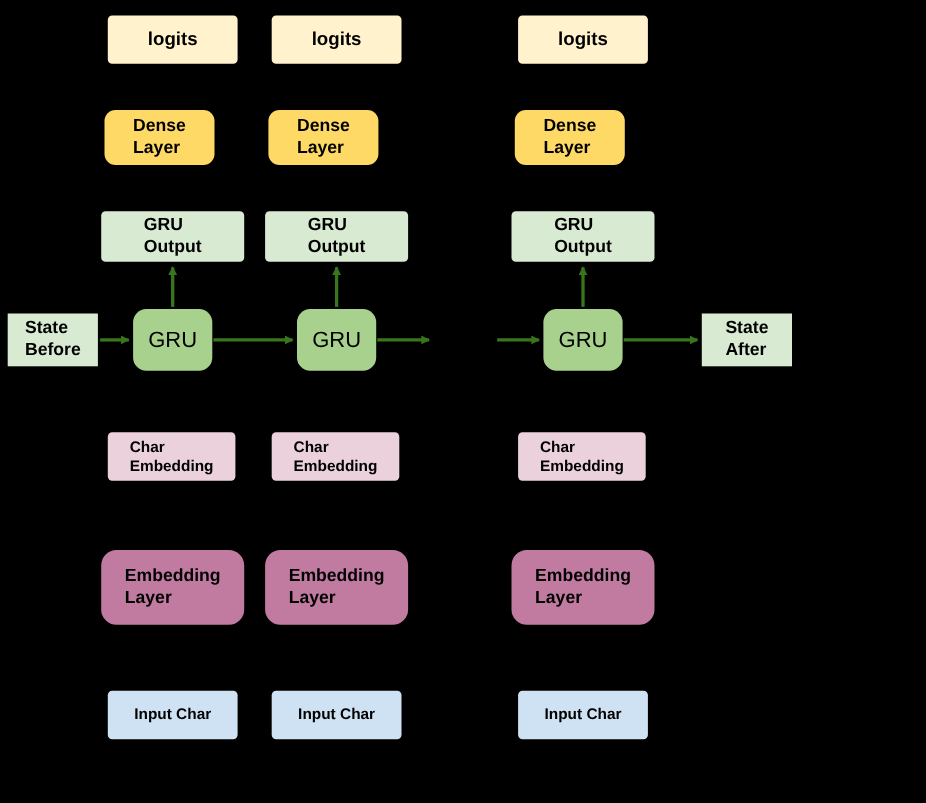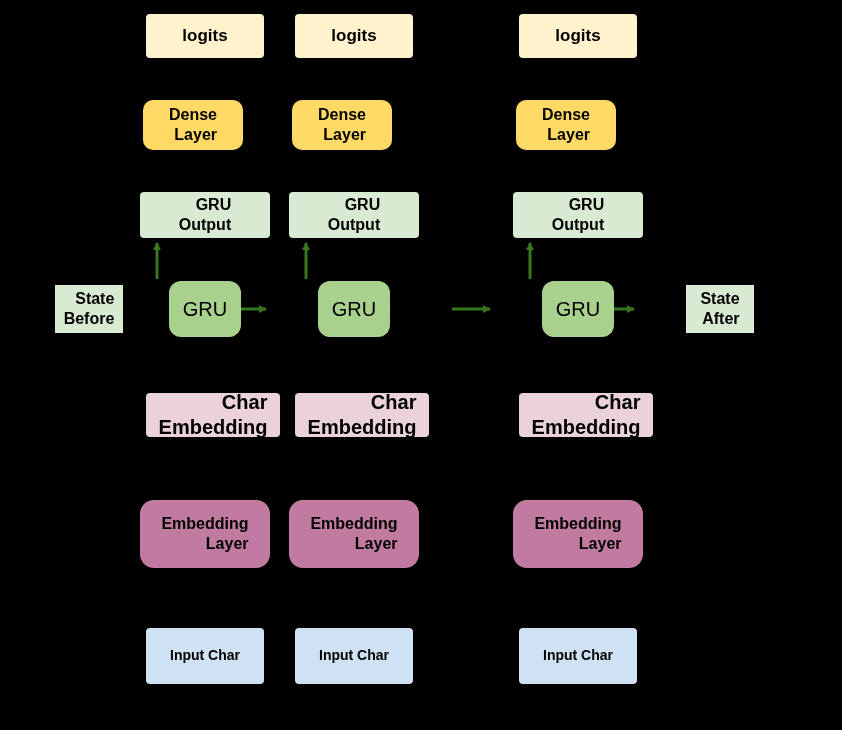--- a/index.html
+++ b/index.html
@@ -39,27 +39,26 @@
     stroke-width: 3;
   }
   .arrow-head {
     fill: var(--arrow, #38761d);
   }
   .box {
     position: absolute;
     display: flex;
     align-items: center;
     justify-content: center;
-    text-align: right;
+    text-align: left;
     color: var(--text, #000);
     font-weight: bold;
     white-space: pre-line;
     box-sizing: border-box;
     line-height: 1.25;
-    margin-left: 48px;
   }
   .logits-box {
     width: 118px; height: 44px;
     background: var(--logits-bg);
     border-radius: 4px;
     font-size: 17px;
   }
   .dense-box {
     width: 100px; height: 50px;
     background: var(--dense-bg);
@@ -73,38 +72,38 @@
     font-size: 16px;
   }
   .gru-box {
     width: 72px; height: 56px;
     background: var(--gru-bg);
     border-radius: 12px;
     font-size: 20px;
     font-weight: normal;
   }
   .state-box {
-    width: 68px; height: 48px;
+    width: 82px; height: 48px;
     background: var(--state-bg);
     font-size: 16px;
   }
   .char-embedding-box {
-    width: 134px; height: 44px;
+    width: 116px; height: 44px;
     background: var(--char-embedding-bg);
     border-radius: 4px;
-    font-size: 20px;
+    font-size: 14px;
   }
   .embedding-box {
     width: 130px; height: 68px;
     background: var(--embedding-bg);
     border-radius: 14px;
     font-size: 16px;
   }
   .input-char-box {
-    width: 118px; height: 56px;
+    width: 118px; height: 44px;
     background: var(--input-char-bg);
     border-radius: 4px;
     font-size: 14px;
   }
 </style>
 </head>
 <body>
 
 <div class="canvas">
 

